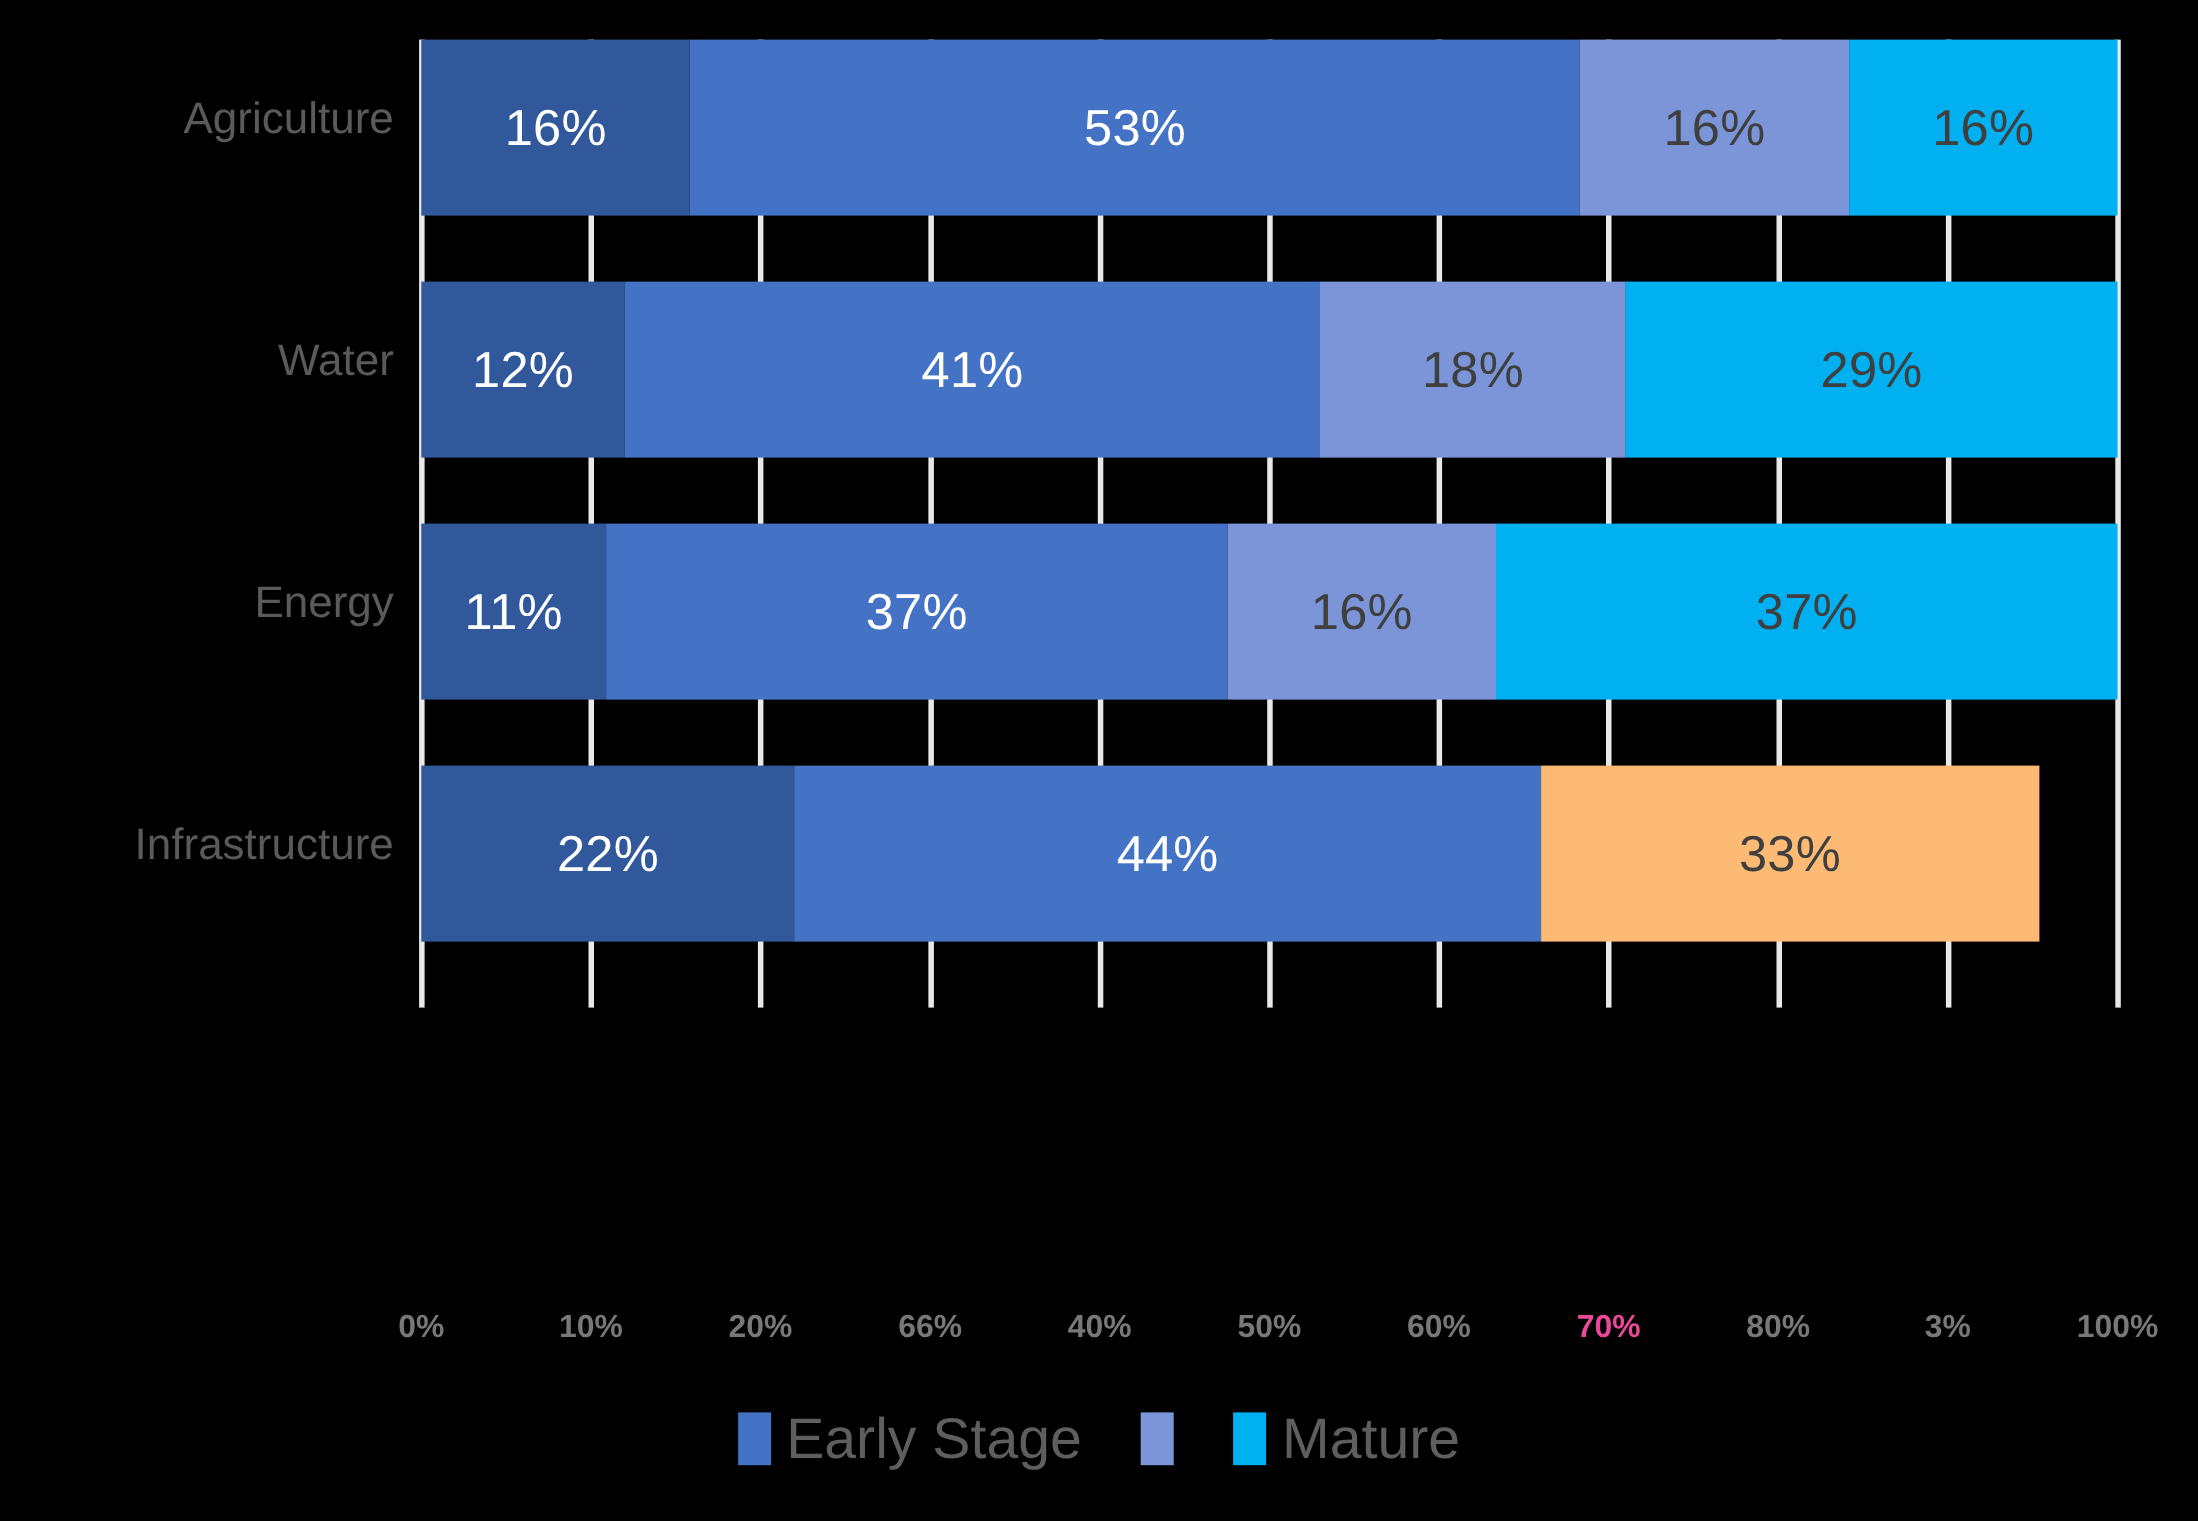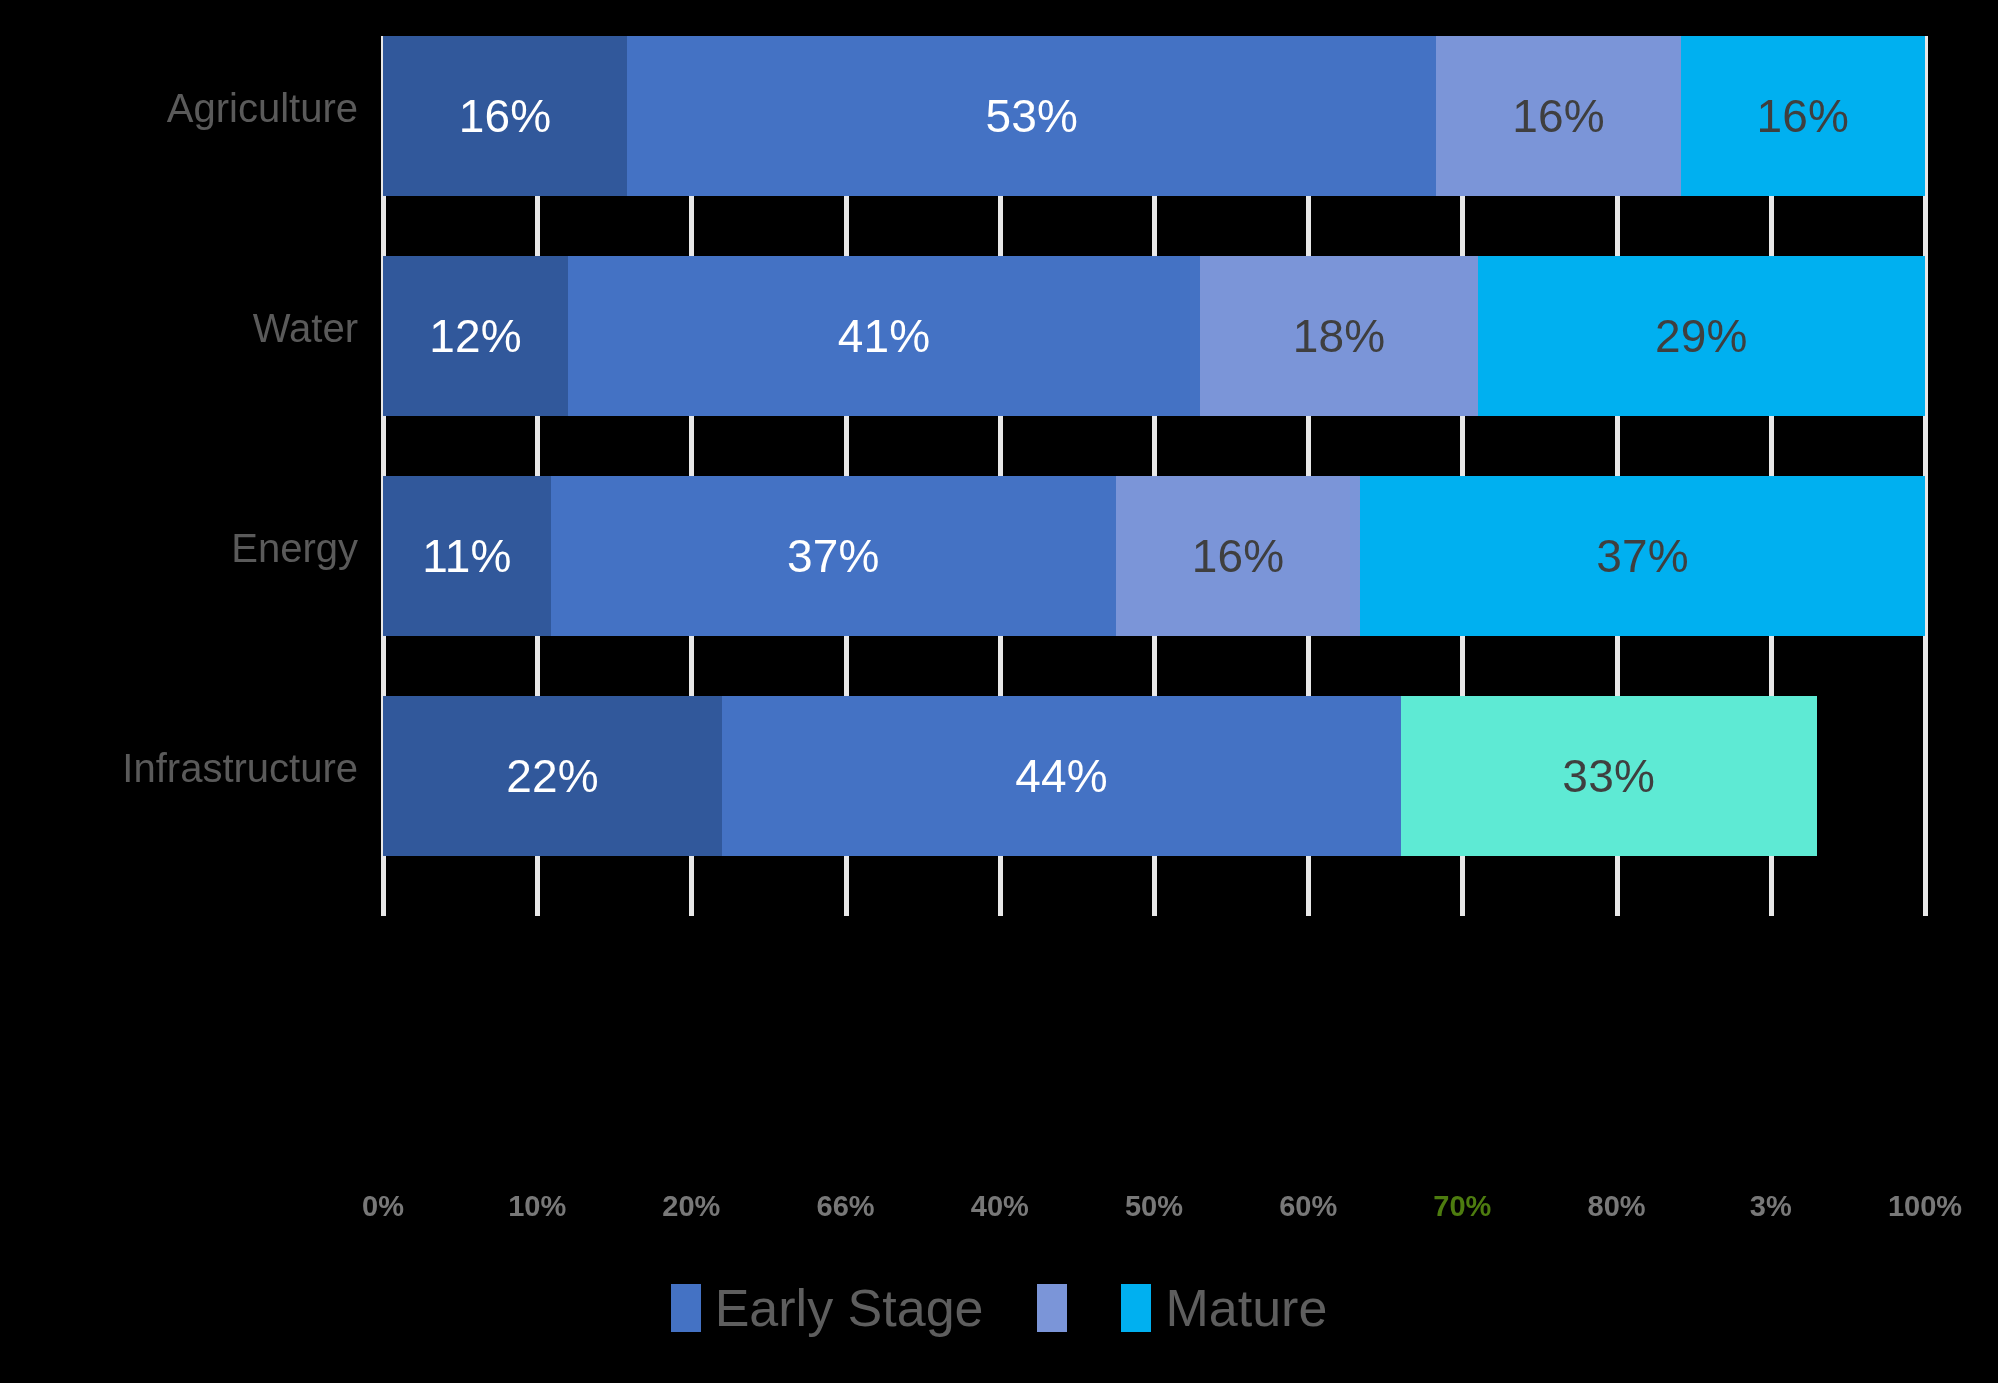--- a/index.html
+++ b/index.html
@@ -179,21 +179,21 @@
             <span class="seg-label lbl-dark" style="color: rgb(63, 63, 63);">37%</span>
           </div>
         </div>
         <div class="cat-row" style="top: 660px; height: 160px;">
           <div class="seg" style="width: 339.24px; background: rgb(49, 88, 155);">
             <span class="seg-label lbl-light" style="color: rgb(255, 255, 255);">22%</span>
           </div>
           <div class="seg" style="width: 678.48px; background: rgb(68, 114, 196);">
             <span class="seg-label lbl-light" style="color: rgb(255, 255, 255);">44%</span>
           </div>
-          <div class="seg" style="width: 416px; background: #5eead4;">
+          <div class="seg" style="width: 453px; background: #fdba74;">
             <span class="seg-label lbl-dark" style="color: rgb(63, 63, 63);">33%</span>
           </div>
         </div>
       </div>
   </div>
 
   <div id="ycats">
       <div class="ycat" style="top: 88px; color: rgb(90, 90, 90);">Agriculture</div>
       <div class="ycat" style="top: 308px; color: rgb(90, 90, 90);">Water</div>
       <div class="ycat" style="top: 528px; color: rgb(90, 90, 90);">Energy</div>
@@ -201,21 +201,21 @@
     </div>
 
   <div id="xaxis">
       <div class="xtick" style="left: 0px; color: rgb(120, 120, 120);">0%</div>
       <div class="xtick" style="left: 154.2px; color: rgb(120, 120, 120);">10%</div>
       <div class="xtick" style="left: 308.4px; color: rgb(120, 120, 120);">20%</div>
       <div class="xtick" style="left: 462.6px; color: rgb(120, 120, 120);">66%</div>
       <div class="xtick" style="left: 616.8px; color: rgb(120, 120, 120);">40%</div>
       <div class="xtick" style="left: 771px; color: rgb(120, 120, 120);">50%</div>
       <div class="xtick" style="left: 925.2px; color: rgb(120, 120, 120);">60%</div>
-      <div class="xtick" style="left: 1079.4px; color: #4d7c0f;">70%</div>
+      <div class="xtick" style="left: 1079.4px; color: #ec4899;">70%</div>
       <div class="xtick" style="left: 1233.6px; color: rgb(120, 120, 120);">80%</div>
       <div class="xtick" style="left: 1387.8px; color: rgb(120, 120, 120);">3%</div>
       <div class="xtick" style="left: 1542px; color: rgb(120, 120, 120);">100%</div>
     </div>
 
   <div id="legend">
       <div class="legend-item">
         <span class="legend-swatch" style="background: rgb(68, 114, 196);"></span>
         <span class="legend-text" style="color: rgb(94, 94, 94); text-align: right;">Early Stage</span>
       </div>

